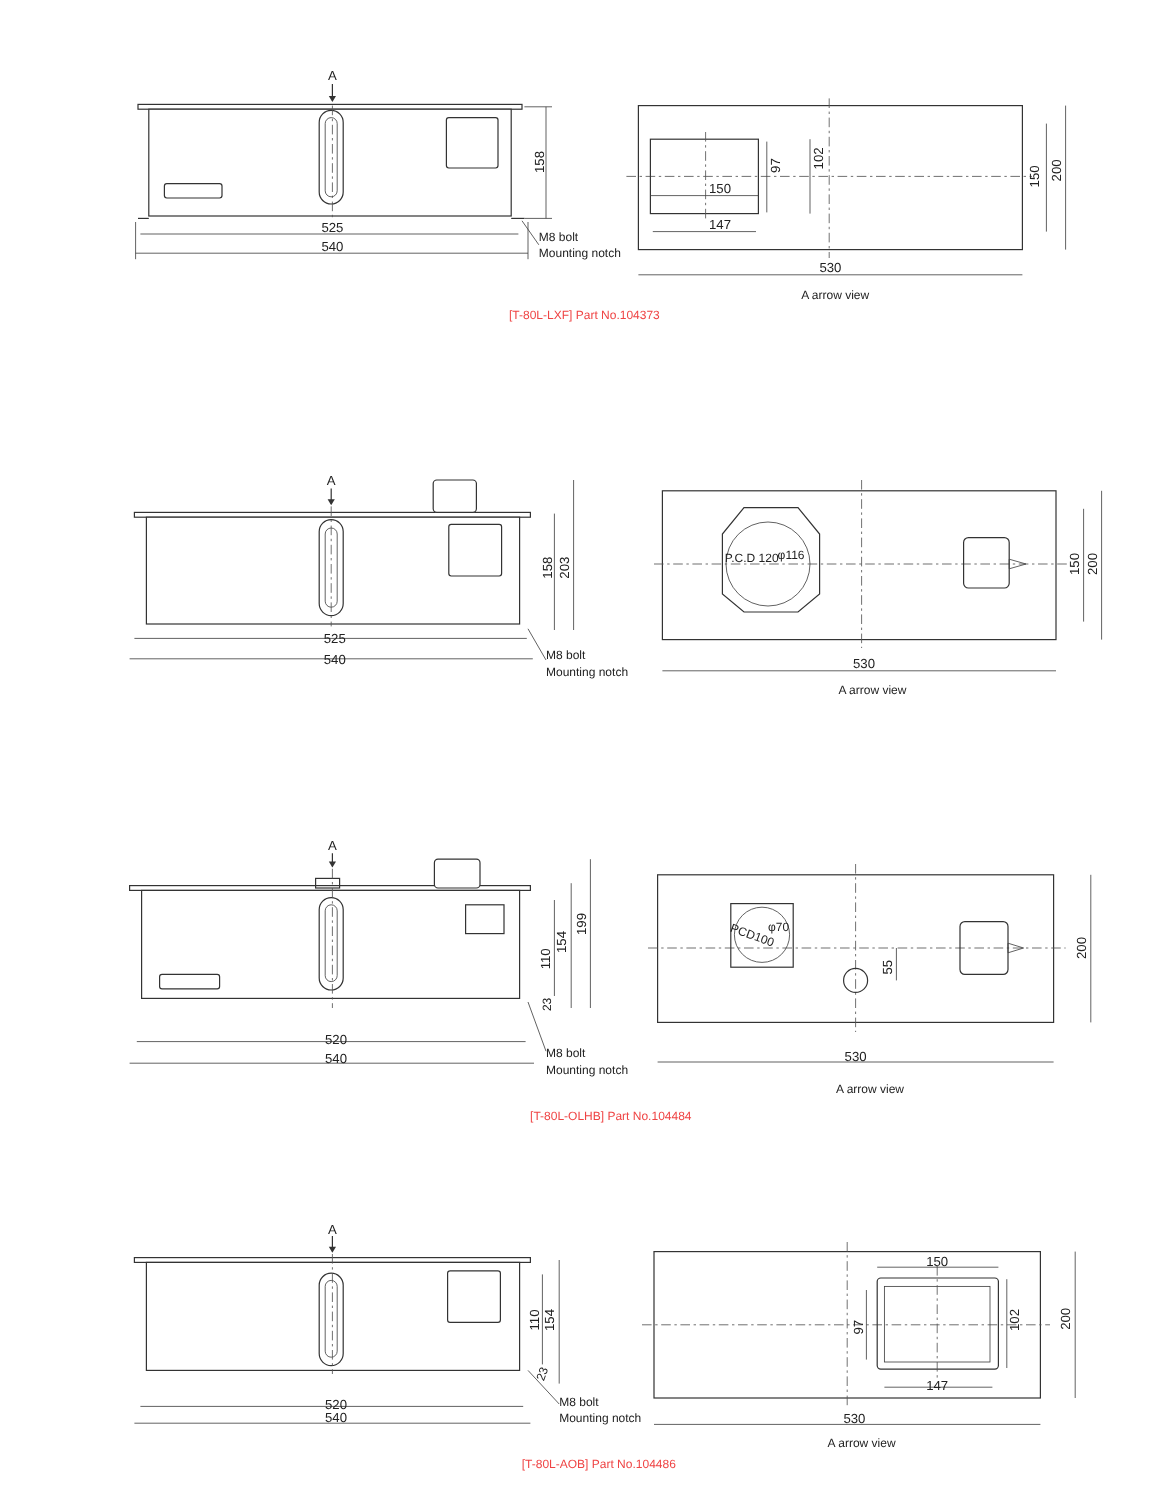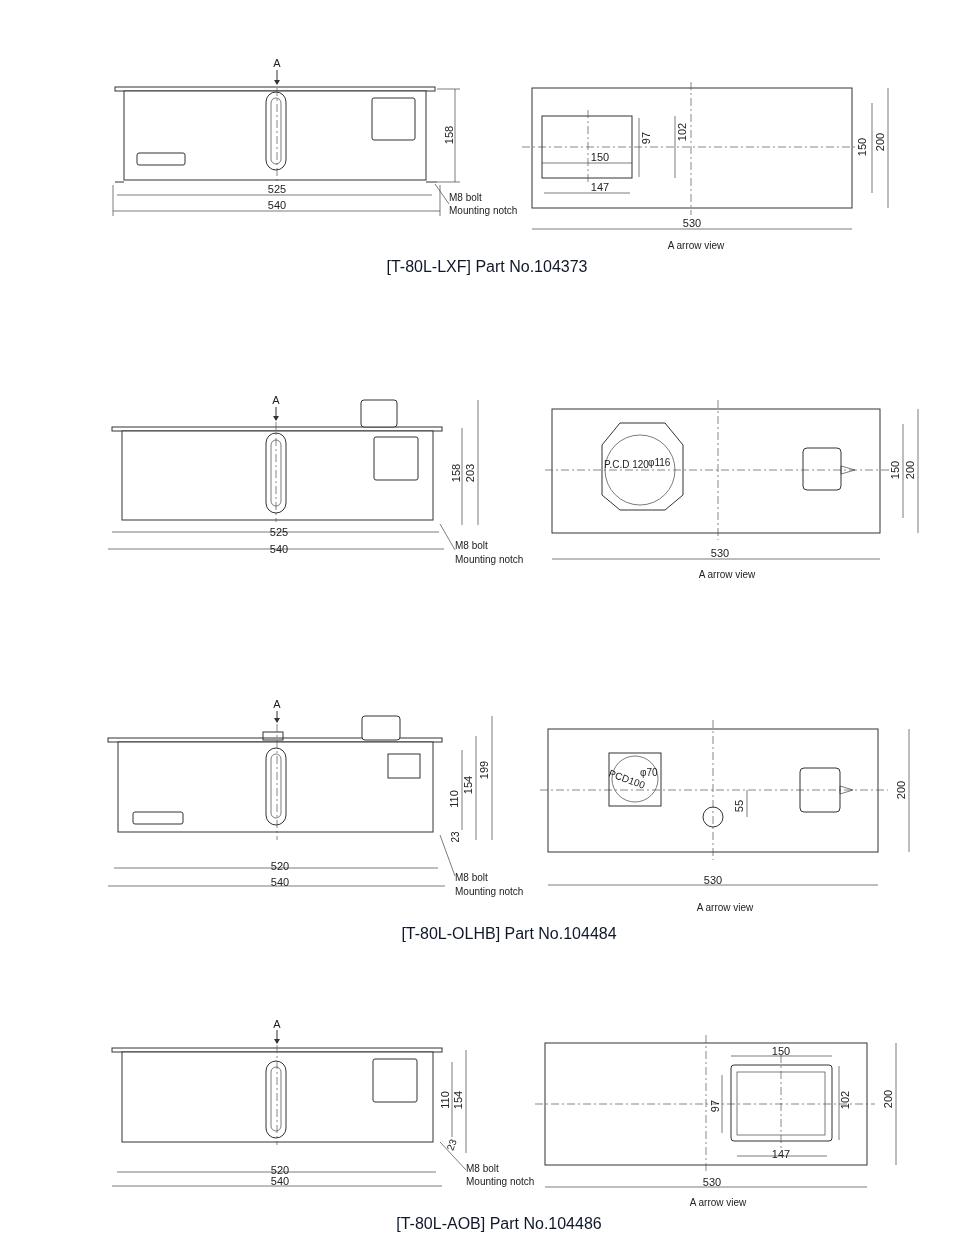--- a/index.html
+++ b/index.html
@@ -3,21 +3,21 @@
 <meta charset="utf-8">
 <style>
   html, body { margin:0; padding:0; background:#ffffff; }
   body { width:974px; height:1260px; position:relative; overflow:hidden;
          font-family:"Liberation Sans", "DejaVu Sans", sans-serif; color:#222; }
   .drawing { position:absolute; left:0; width:974px; }
   svg { position:absolute; left:0; top:0; overflow:visible; }
   svg text { font-family:"Liberation Sans", "DejaVu Sans", sans-serif; fill:#222; }
   .dim { font-size:11px; }
   .note { font-size:10px; }
-  .caption { position:absolute; left:0; width:974px; text-align:center; font-size:16px; color:#0f172a; }
+  .caption { position:absolute; left:0; width:974px; text-align:center; font-size:10px; color:#ef4444; }
   .ln { stroke:#333; stroke-width:1; fill:none; }
   .thin { stroke:#444; stroke-width:0.7; fill:none; }
   .center { stroke:#555; stroke-width:0.7; fill:none; stroke-dasharray:8 3 2 3; }
   .body { stroke:#333; stroke-width:1; fill:#fff; }
 </style>
 </head>
 <body>
 
 <div class="drawing" style="top:0;height:290px;">
   <svg width="974" height="290">

